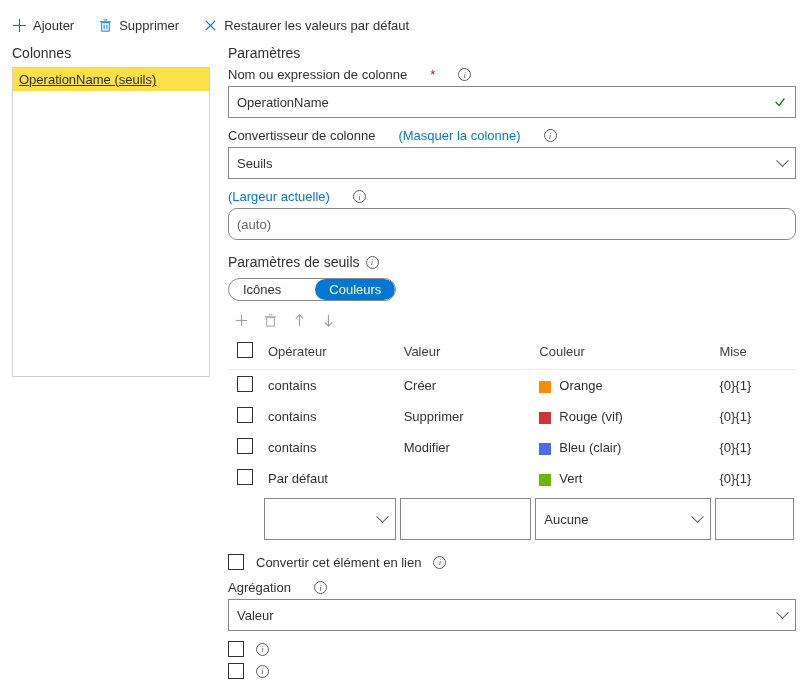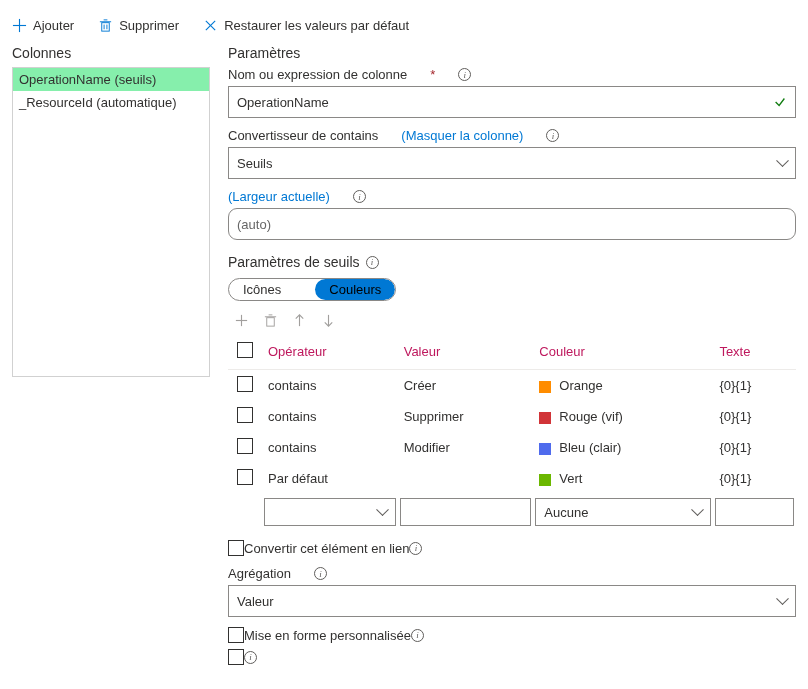--- a/index.html
+++ b/index.html
@@ -11,56 +11,56 @@
   .toolbar .add svg { stroke: #0078d4; }
   
   .main { display: flex; gap: 18px; padding: 0 12px; }
   .left-col { width: 198px; flex-shrink: 0; }
   .right-col { flex: 1; min-width: 0; padding-bottom: 16px; }
   
   .section-title { font-size: 14px; margin-bottom: 6px; }
   
   .col-list { border: 1px solid #d1d1d1; height: 310px; overflow: auto; }
   .col-item { padding: 4px 6px; cursor: pointer; font-size: 13px; }
-  .col-item.selected { background: #86efac; }
+  .col-item.selected { background: #fde047; text-decoration: underline; }
   
   .field-label { margin-top: 4px; margin-bottom: 4px; display: flex; align-items: center; gap: 23px; flex-wrap: wrap; }
   .field-label .req { color: #a4262c; }
   .info-icon { display:inline-flex; width: 13px; height: 13px; border: 1px solid #605e5c; border-radius: 50%; align-items:center; justify-content:center; font-size:9px; color:#605e5c; font-style: italic; font-family: serif; }
   .field-label a { color: #0078d4; text-decoration: none; }
   
   .text-input, .select-input { width: 100%; border: 1px solid #8a8886; padding: 5px 8px; font-size: 13px; height: 32px; background:#fff; display:flex; align-items:center; justify-content:space-between; }
   .text-input.ro { color: #666; border-radius: 9px; }
   .select-input { position: relative; }
   .select-input .chev { position: relative; }
   .chev { display:inline-block; }
   .chev::before { content:""; display:inline-block; width:8px; height:8px; border-right:1px solid #605e5c; border-bottom:1px solid #605e5c; transform: rotate(45deg) translate(-2px,-2px); }
   .check-ok { color:#107c10; width:14px; height:14px; }
   
   .sub-header { font-size: 14px; margin-top: 14px; margin-bottom: 8px; display:flex; align-items:center; gap:6px; }
   
   .pill-group { display:inline-flex; border:1px solid #8a8886; border-radius: 14px; overflow:hidden;gap:20px; }
   .pill { padding: 3px 14px; font-size:13px; cursor:pointer; }
-  .pill.active { background:#0078d4; color:#000000; border-radius:13px; }
+  .pill.active { background:#0078d4; color:#fef9c3; border-radius:13px; }
   
   .mini-toolbar { display:flex; gap:14px; margin: 12px 0 6px 6px; }
   .mini-toolbar .icn { width:15px; height:15px; color:#a19f9d; cursor:pointer; }
   
   table.thresh { width:100%; border-collapse: collapse; }
-  table.thresh th { text-align:left; font-weight:400; color:#be185d; padding: 8px 6px; border-bottom: 1px solid #edebe9; font-size:13px; }
+  table.thresh th { text-align:left; font-weight:400; color:#404040; padding: 8px 6px; border-bottom: 1px solid #edebe9; font-size:13px; }
   table.thresh td { padding: 6px 6px; font-size:13px; vertical-align: middle; }
   table.thresh th:first-child, table.thresh td:first-child { width:34px; text-align:center; }
   .cbox { width:16px; height:16px; border:1px solid #323130; display:inline-block; background:#fff; }
   .color-swatch { display:inline-block; width:12px; height:12px; margin-right:8px; vertical-align:middle; }
   
   .editor-row td { padding-top:4px; }
-  .editor-row .select-input, .editor-row .text-input { height:28px; }
+  .editor-row .select-input, .editor-row .text-input { height:42px; }
   .editor-cell { padding: 4px 2px !important; }
   
-  .check-row { display:flex; align-items:center; gap:0; margin-top:10px;text-align:center; }
+  .check-row { display:flex; align-items:center; gap:12px; margin-top:10px;text-align:center; }
   
   .footer { border-top:1px solid #e1dfdd; padding: 12px; display:flex; gap:10px; margin-top:12px; }
   
   .gap-v { margin-top:10px; }
   svg { display:block; }
 </style>
 </head>
 <body>
 
 <div class="toolbar">
@@ -89,41 +89,40 @@
     <span>Restaurer les valeurs par défaut</span>
   </div>
 </div>
 
 <div class="main">
 
   <div class="left-col">
     <div class="section-title">Colonnes</div>
     <div class="col-list">
       <div class="col-item selected"><span>OperationName (seuils)</span></div>
-      <div class="col-item"><span>_ResourceId (automatique)</span></div>
     </div>
   </div>
 
   <div class="right-col">
     <div class="section-title">Paramètres</div>
 
     <div class="field-label">
       <span>Nom ou expression de colonne</span>
       <span class="req">*</span>
       <span class="info-icon">i</span>
     </div>
     <div class="text-input">
       <span>OperationName</span>
       <svg class="check-ok" viewBox="0 0 16 16" fill="none" stroke="#107c10" stroke-width="1.5">
           <polyline points="3,8 7,12 13,4"></polyline>
         </svg>
     </div>
 
     <div class="field-label gap-v">
-      <span>Convertisseur de contains</span>
+      <span>Convertisseur de colonne</span>
       <a href="#">(Masquer la colonne)</a>
       <span class="info-icon">i</span>
     </div>
     <div class="select-input">
       <span>Seuils</span>
       <span class="chev"></span>
     </div>
 
     <div class="field-label gap-v">
       <a href="#">(Largeur actuelle)</a>
@@ -163,21 +162,21 @@
         </svg>
     </div>
 
     <table class="thresh">
       <thead>
         <tr>
           <th><span class="cbox"></span></th>
           <th>Opérateur</th>
           <th>Valeur</th>
           <th>Couleur</th>
-          <th>Texte</th>
+          <th>Mise</th>
         </tr>
       </thead>
       <tbody id="thresh-body">
           <tr>
             <td><span class="cbox"></span></td>
             <td>contains</td>
             <td>Créer</td>
             <td><span class="color-swatch" style="background:#ff8c00"></span>Orange</td>
             <td>{0}{1}</td>
           </tr>
@@ -238,21 +237,20 @@
       <span>Agrégation</span>
       <span class="info-icon">i</span>
     </div>
     <div class="select-input">
       <span>Valeur</span>
       <span class="chev"></span>
     </div>
 
     <div class="check-row">
       <span class="cbox"></span>
-      <span>Mise en forme personnalisée</span>
       <span class="info-icon">i</span>
     </div>
     <div class="check-row" style="margin-top:6px;">
       <span class="cbox"></span>
       <span class="info-icon">i</span>
     </div>
 
   </div>
 </div>
 

